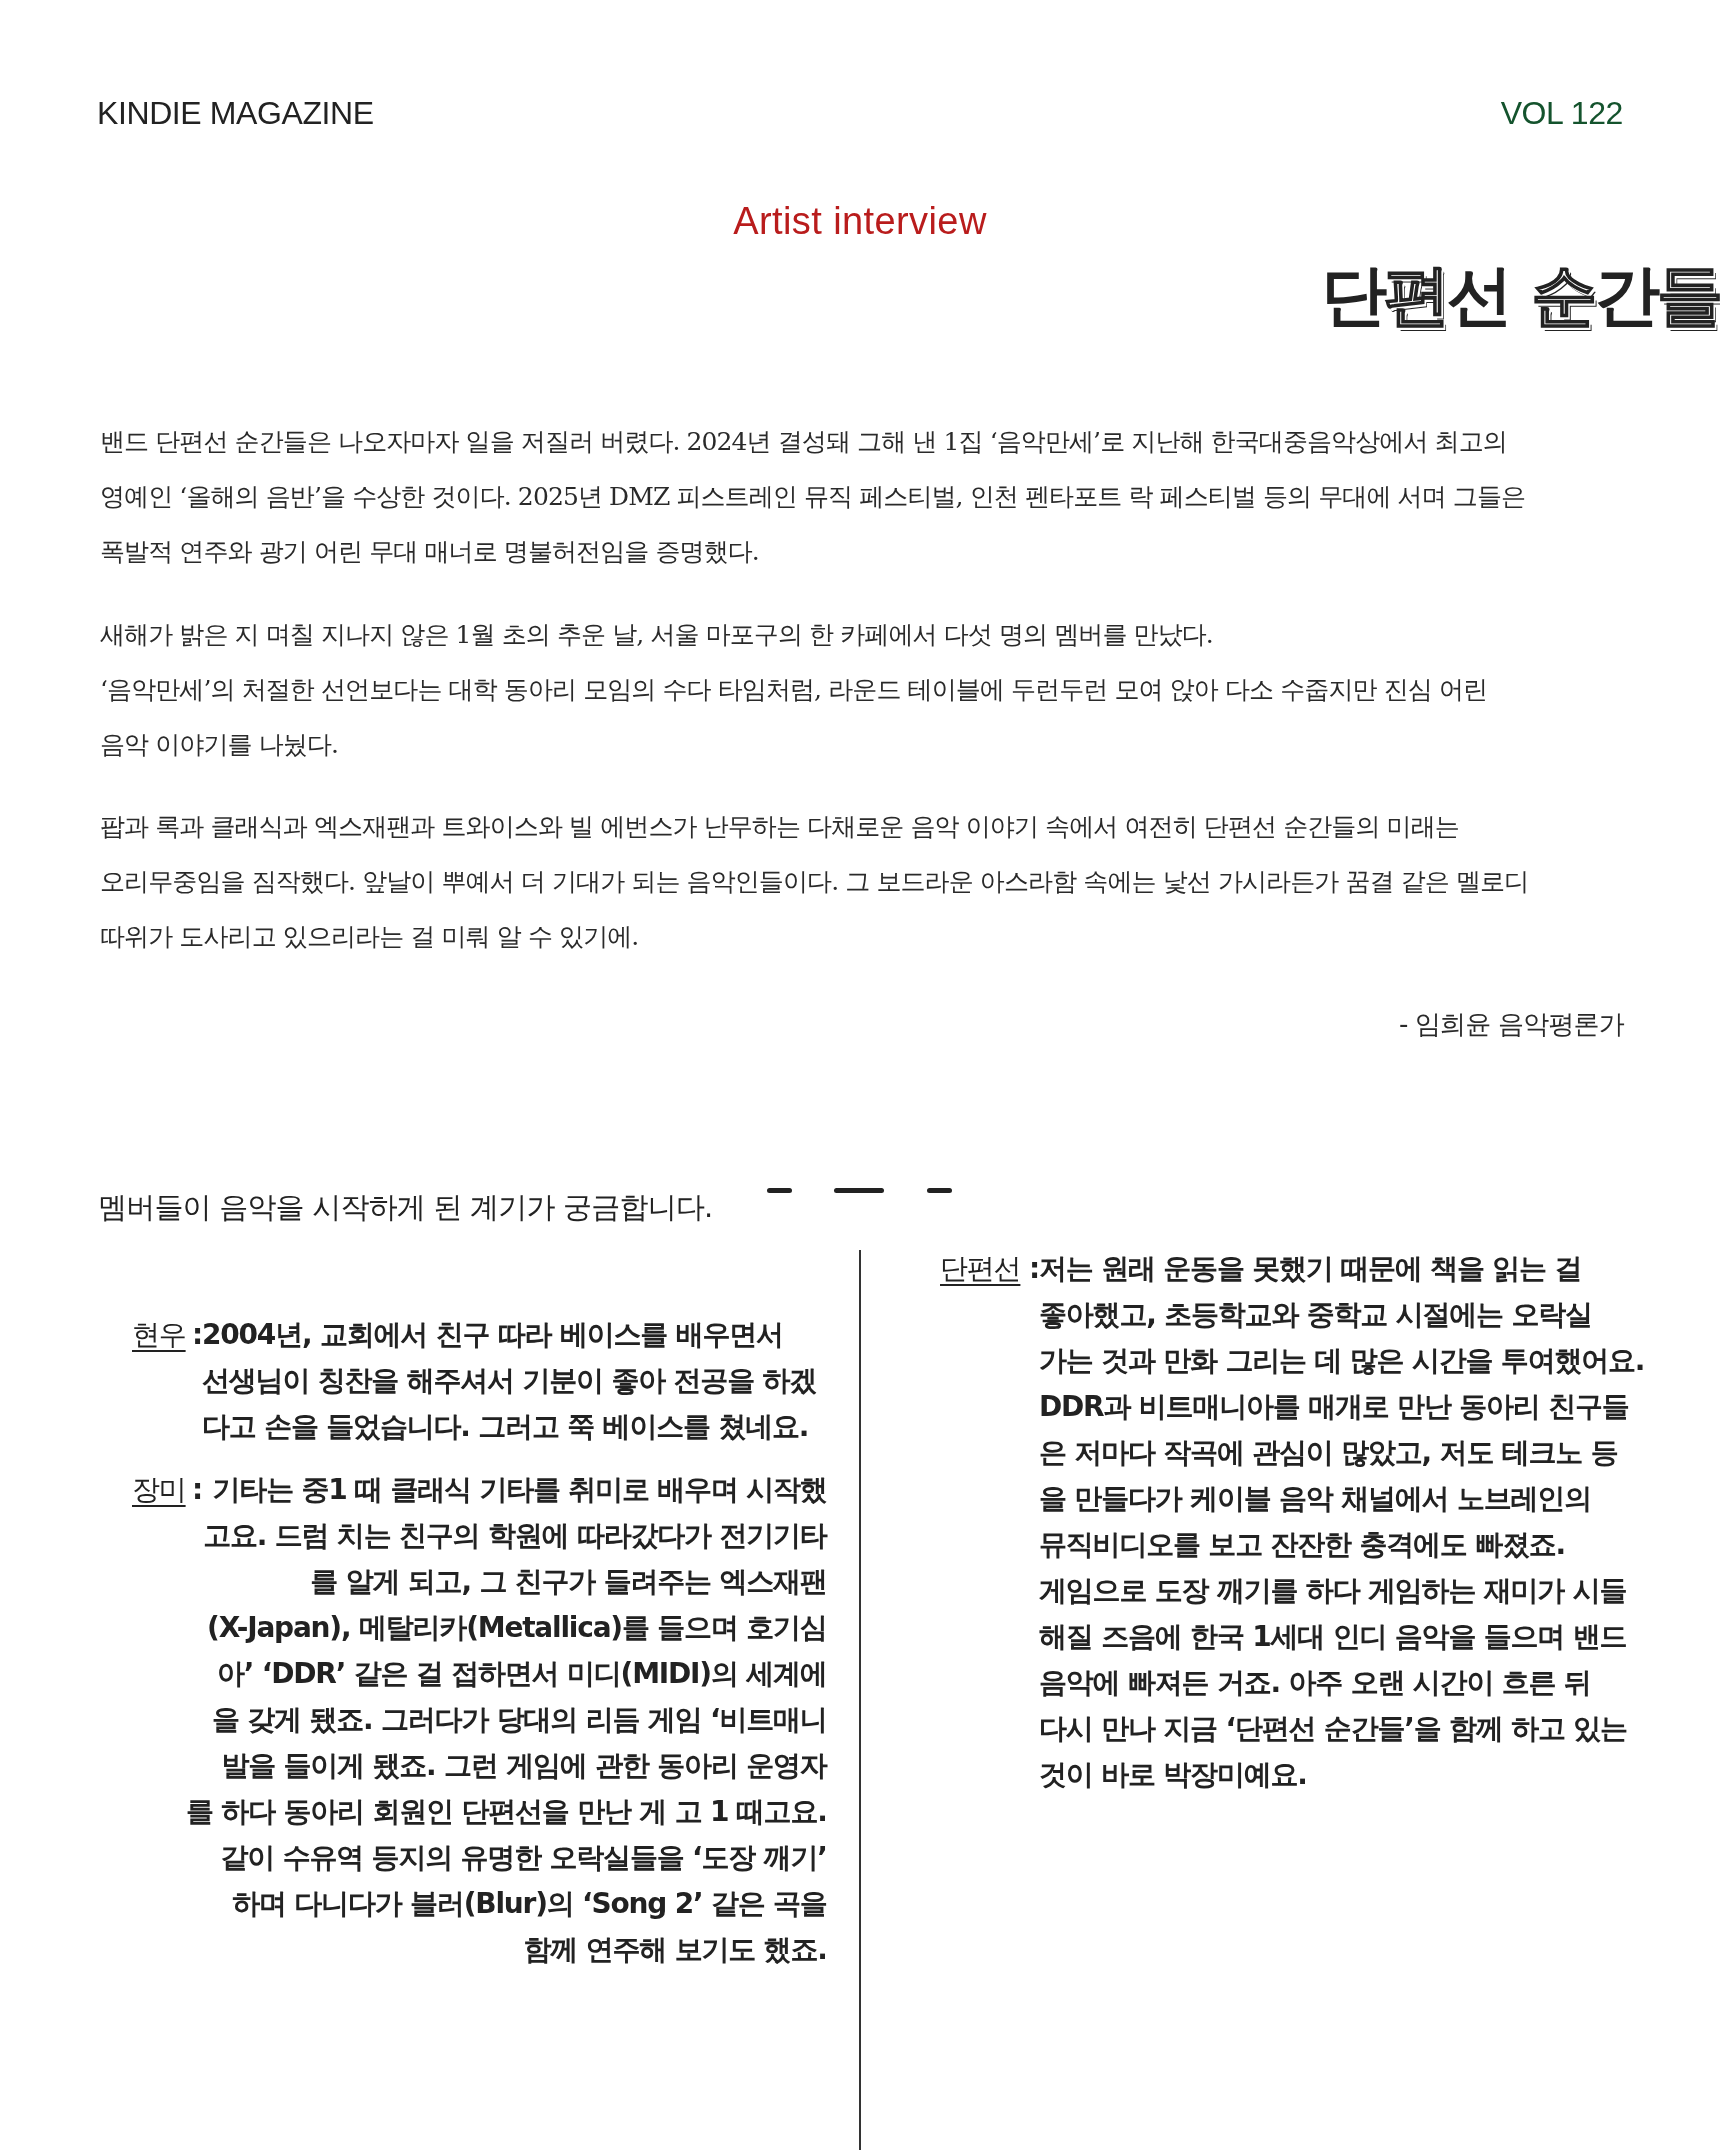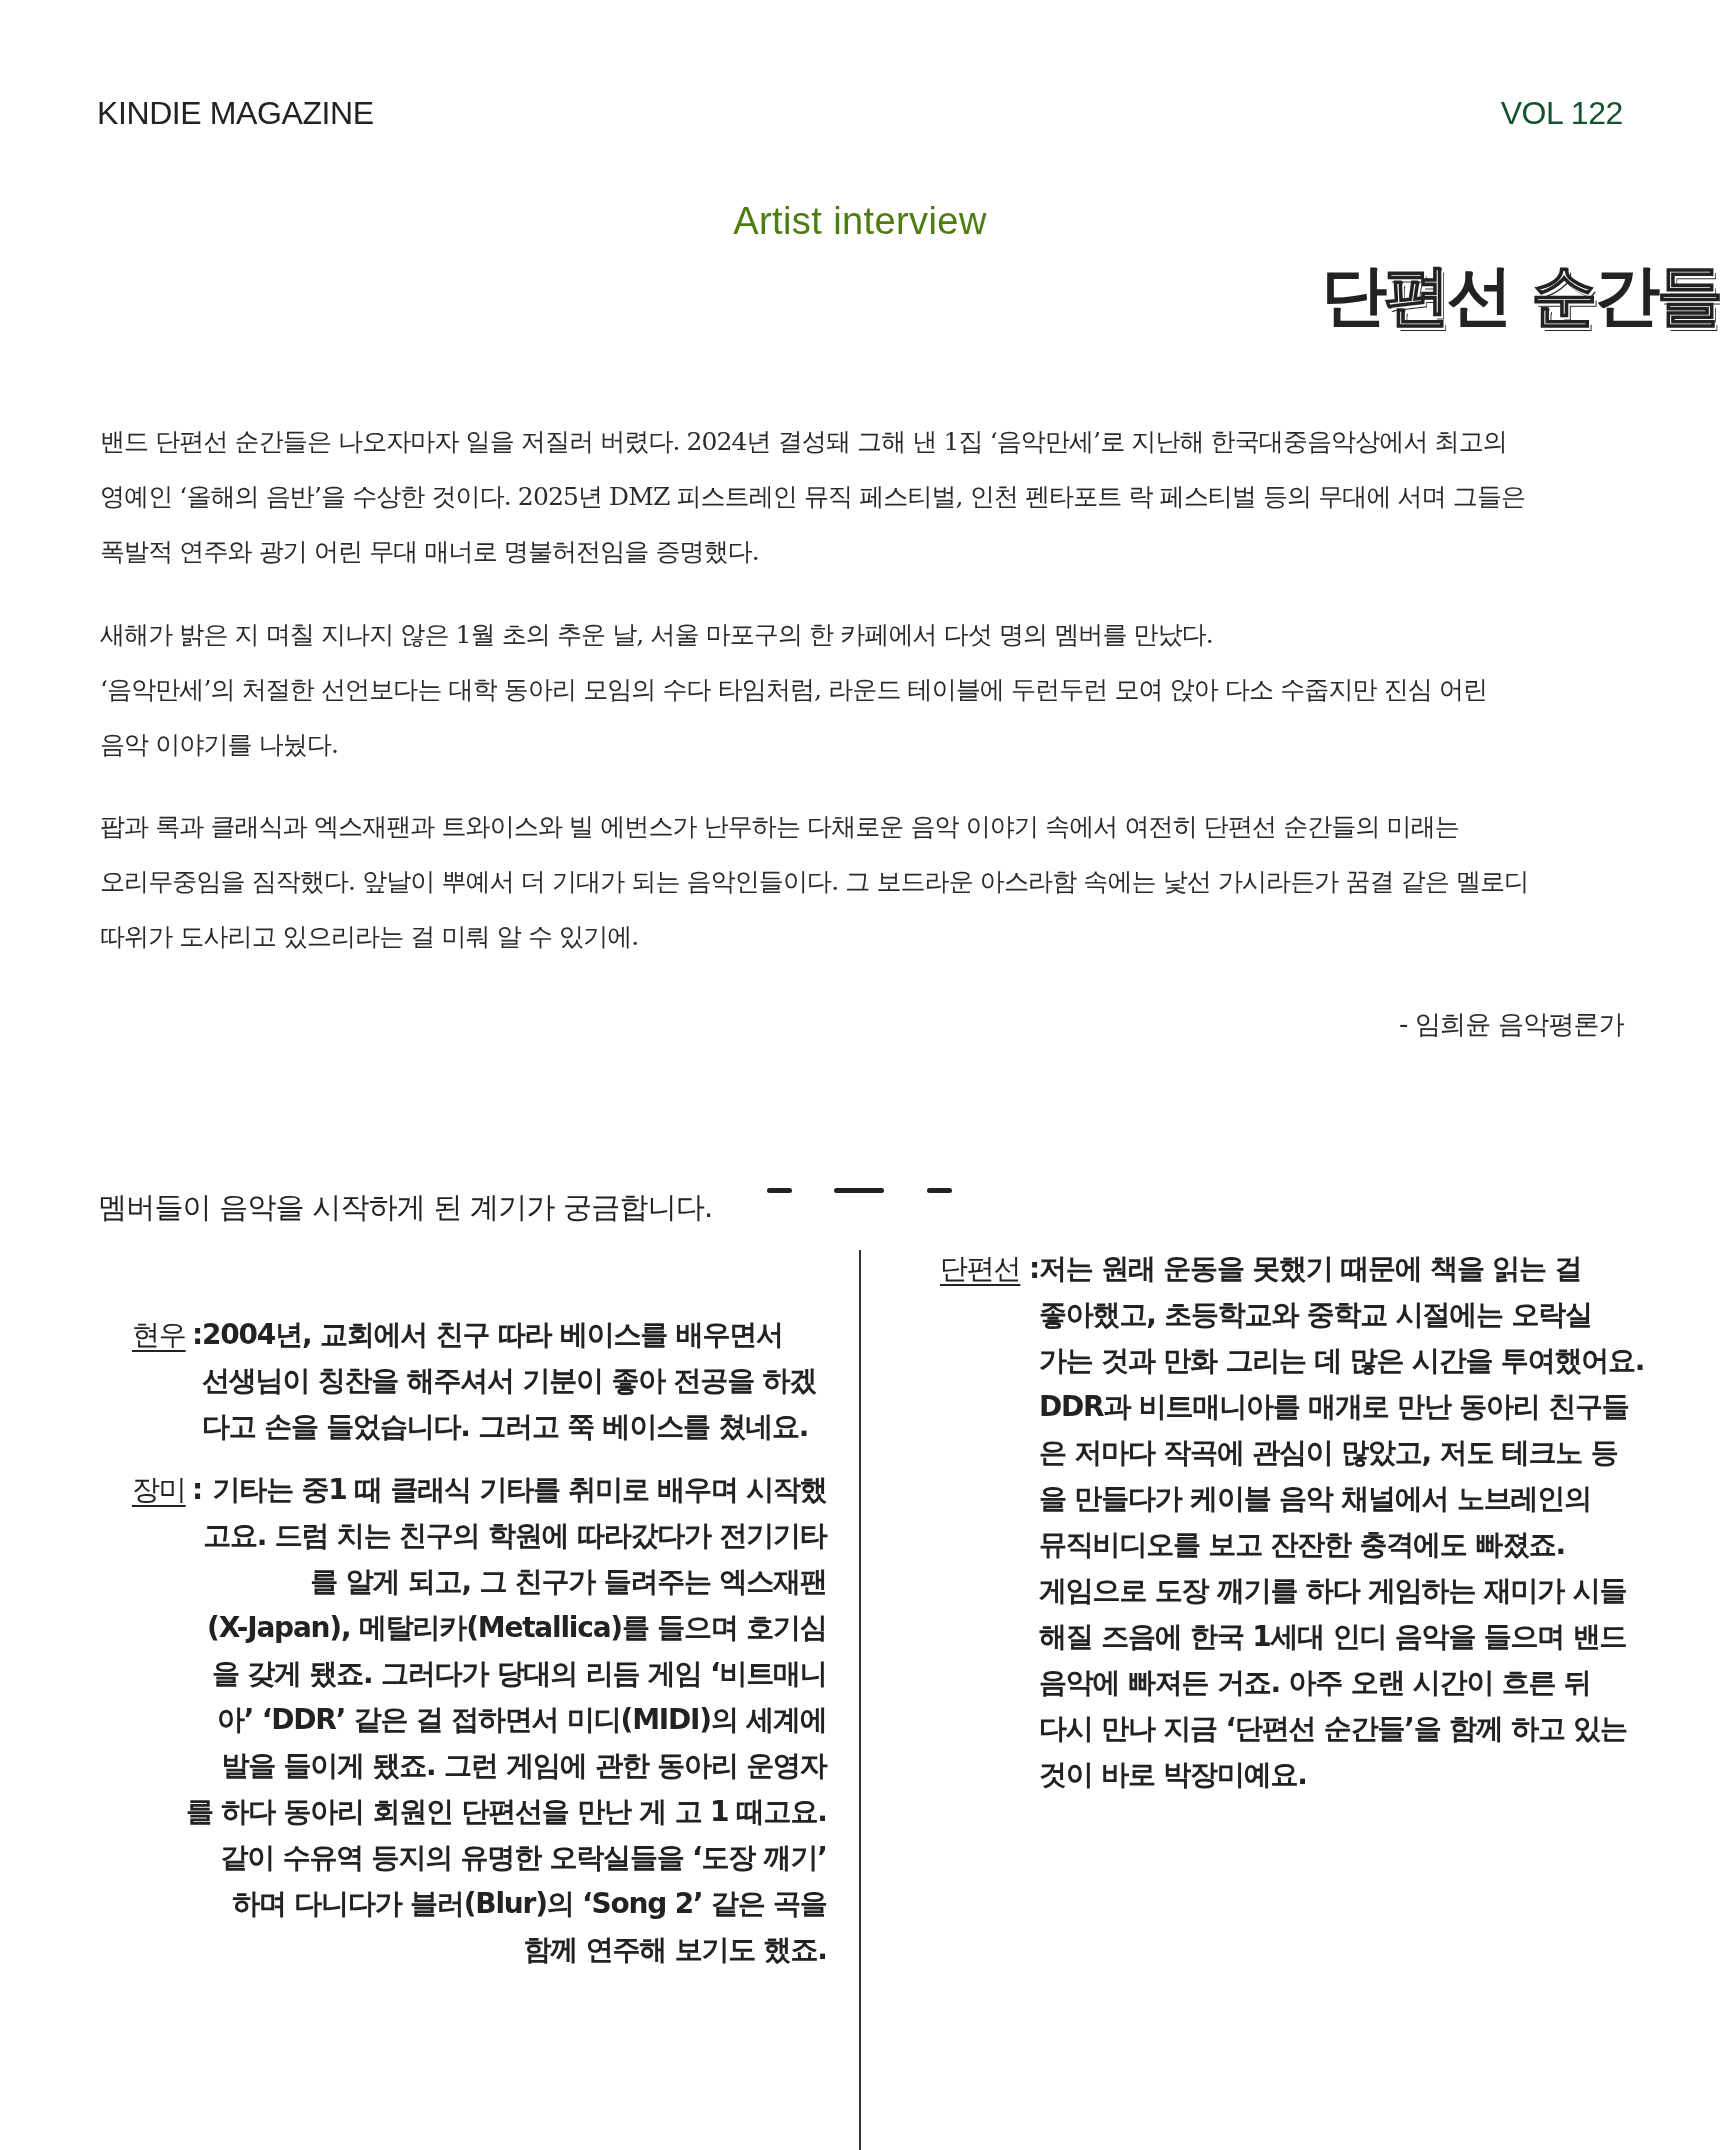--- a/index.html
+++ b/index.html
@@ -4,21 +4,21 @@
   <style>
     * { margin: 0; padding: 0; box-sizing: border-box; }
     html, body { width: 1720px; height: 2151px; background: #ffffff; overflow: hidden; }
     body { position: relative; color: #222222; font-family: "Liberation Sans", "DejaVu Sans", sans-serif; }
 
     .masthead { position: absolute; top: 95px; left: 97px; right: 97px; height: 46px; }
     .masthead .brand { position: absolute; left: 0; top: 0; font-size: 32px; letter-spacing: -0.4px; color: #222; }
     .masthead .vol { position: absolute; right: 0; top: 0; font-size: 32px; letter-spacing: -0.4px; color: #14532d; text-align: right; }
 
     .kicker { position: absolute; top: 200px; left: 0; width: 1720px; text-align: center;
-              font-size: 38px; font-weight: 300; color: #4d7c0f; letter-spacing: 0.4px; }
+              font-size: 38px; font-weight: 300; color: #b91c1c; letter-spacing: 0.4px; }
 
     .title { position: absolute; top: 257px; left: 0; width: 1720px; text-align: right; font-size: 66px;
              font-family: "DejaVu Serif", "Liberation Serif", serif; font-weight: bold; letter-spacing: -3.1px; line-height: 76px; }
     .title .solid { color: #222; }
     .title .outline { color: #fff; -webkit-text-stroke: 1.5px #222; text-shadow: 2.3px 3.1px 0 #ffffff, 3.1px 3.8px 0 #222; }
     .title .gap { display: inline-block; width: 21.4px; }
 
     .intro { position: absolute; left: 100px; width: 1529px; font-family: "DejaVu Serif", "Liberation Serif", serif;
              font-size: 25px; line-height: 55px; color: #2a2a2a; letter-spacing: -0.9px; }
     .intro p { margin: 0; }
@@ -108,22 +108,22 @@
 </div>
 
 <div class="qa" id="qa-jangmi">
   <span class="speaker">장미</span>
     <span class="colon" style="position:absolute;left:60px;top:0;">:</span>
   <div class="lines">
     <div>기타는 중1 때 클래식 기타를 취미로 배우며 시작했</div>
     <div>고요. 드럼 치는 친구의 학원에 따라갔다가 전기기타</div>
     <div>를 알게 되고, 그 친구가 들려주는 엑스재팬</div>
     <div>(X-Japan), 메탈리카(Metallica)를 들으며 호기심</div>
+    <div>아’ ‘DDR’ 같은 걸 접하면서 미디(MIDI)의 세계에</div>
     <div>을 갖게 됐죠. 그러다가 당대의 리듬 게임 ‘비트매니</div>
-    <div>아’ ‘DDR’ 같은 걸 접하면서 미디(MIDI)의 세계에</div>
     <div>발을 들이게 됐죠. 그런 게임에 관한 동아리 운영자</div>
     <div>를 하다 동아리 회원인 단편선을 만난 게 고 1 때고요.</div>
     <div>같이 수유역 등지의 유명한 오락실들을 ‘도장 깨기’</div>
     <div>하며 다니다가 블러(Blur)의 ‘Song 2’ 같은 곡을</div>
     <div>함께 연주해 보기도 했죠.</div>
   </div>
 </div>
 
 <div class="qa" id="qa-dan">
   <span class="speaker">단편선</span>

